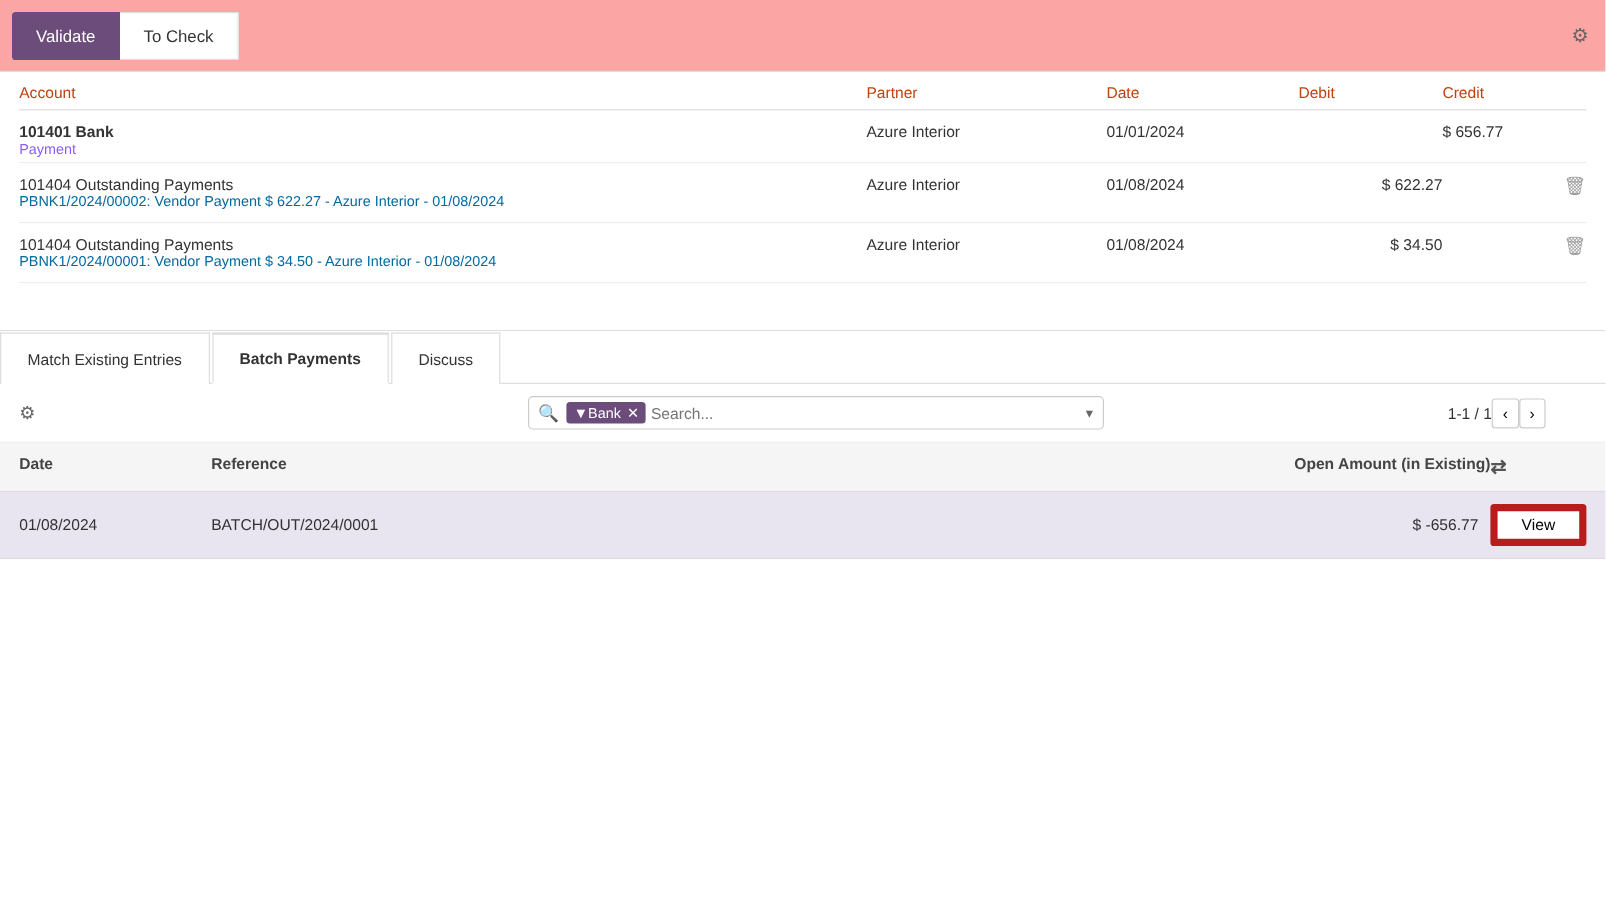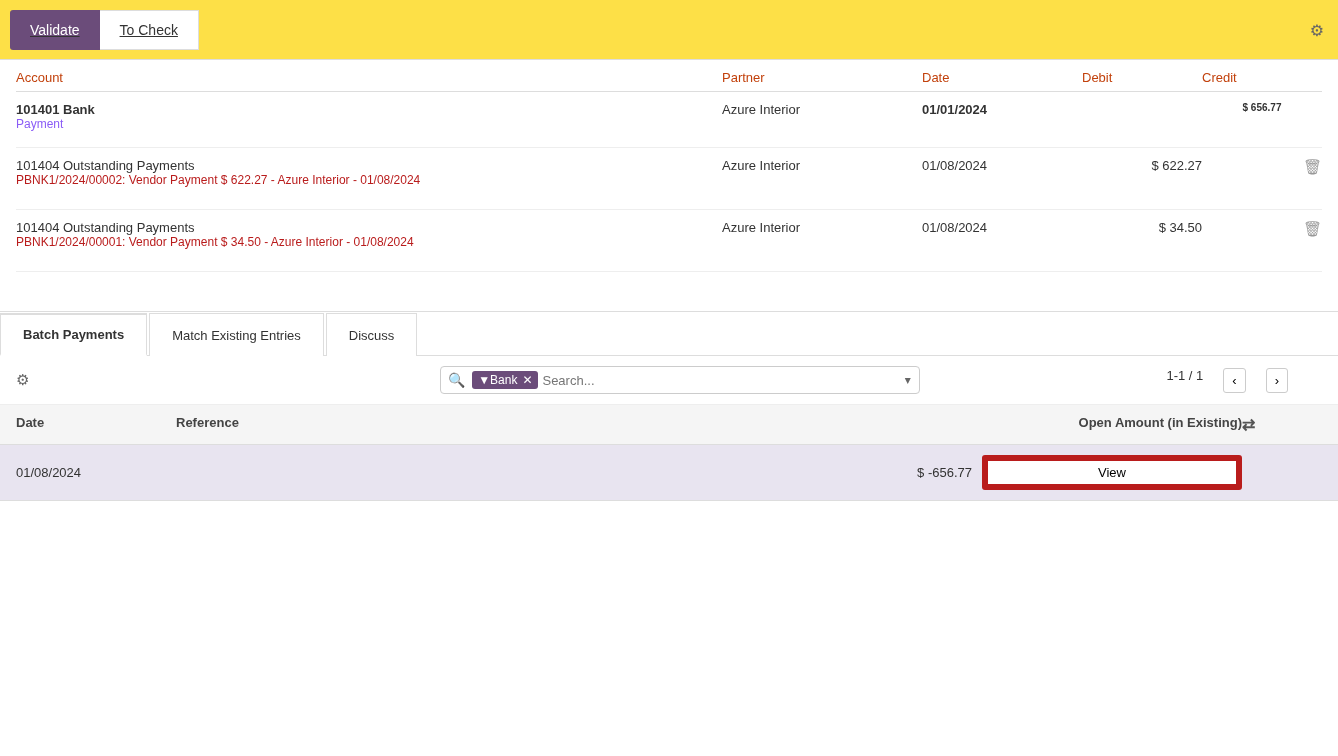--- a/index.html
+++ b/index.html
@@ -4,24 +4,23 @@
   <style>
     * { box-sizing: border-box; margin: 0; padding: 0; }
     body { font-family: Arial, sans-serif; font-size: 13px; color: #333; background: #fff; }
 
     
     .top-bar {
       display: flex;
       align-items: center;
       border-bottom: 1px solid #ddd;
       padding: 0 10px;
-      background: #fde047;
+      background: #fca5a5;
       position: relative;
       height: 60px;
-      text-decoration: underline;
     }
     .tab-validate {
       background: #6b4c7a;
       color: #fff;
       border: none;
       padding: 8px 20px;
       font-size: 14px;
       cursor: pointer;
       border-radius: 3px 0 0 3px;
       height: 40px;
@@ -58,44 +57,44 @@
       color: #c2410c;
       font-size: 13px;
     }
     .col-headers span { font-weight: normal; }
     .col-headers .col-debit,
     .col-headers .col-credit { }
 
     .data-row {
       display: grid;
       grid-template-columns: 1fr 200px 160px 120px 120px;
-      padding: 10px 0 16px 0;
+      padding: 10px 0 4px 0;
       border-bottom: 1px solid #eee;
       align-items: start;
       position: relative;
     }
     .row-account-block {}
     .row-account-name { font-weight: bold; font-size: 13px; }
     .row-account-sub { color: #8b5cf6; font-size: 12px; }
-    .row-date { font-size: 13px; font-weight: bold; }
+    .row-date { font-size: 13px; font-weight: normal; }
     .row-debit { text-align: right; font-size: 13px; }
-    .row-credit { text-align: center; font-size: 10px; font-weight: bold; }
+    .row-credit { text-align: left; font-size: 13px; font-weight: normal; }
     .row-partner { font-size: 13px; }
     .delete-icon {
       position: absolute;
       right: 0;
       top: 10px;
       cursor: pointer;
       color: #999;
       font-size: 15px;
     }
     .row-full-link {
       grid-column: 1 / -1;
       font-size: 12px;
-      color: #b91c1c;
+      color: #0369a1;
       padding-bottom: 6px;
     }
 
     
     .section-divider {
       height: 40px;
       border-bottom: 1px solid #ddd;
     }
 
     
@@ -173,21 +172,22 @@
     .dropdown-arrow {
       color: #666;
       cursor: pointer;
       font-size: 12px;
       margin-left: 4px;
     }
     .pagination {
       position: absolute;
       right: 50px;
       display: flex;
-      gap: 20px;
+      align-items: center;
+      gap: 0;
       font-size: 13px;
     }
     .pag-btn {
       border: 1px solid #ccc;
       background: #fff;
       padding: 4px 8px;
       cursor: pointer;
       border-radius: 3px;
       font-size: 13px;
     }
@@ -275,22 +275,22 @@
     <div class="row-debit">$ 34.50</div>
     <div class="row-credit"></div>
     <div class="row-full-link">PBNK1/2024/00001: Vendor Payment $ 34.50 - Azure Interior - 01/08/2024</div>
     <span class="delete-icon">🗑</span>
   </div>
 </div>
 
 <div class="section-divider"></div>
 
 <div class="bottom-tabs">
+  <button class="bottom-tab">Match Existing Entries</button>
   <button class="bottom-tab active">Batch Payments</button>
-  <button class="bottom-tab">Match Existing Entries</button>
   <button class="bottom-tab">Discuss</button>
 </div>
 
 <div class="search-bar-area">
   <span class="gear-small">⚙</span>
   <div class="search-box">
     <span class="search-icon">🔍</span>
     <div class="filter-badge">
       <span>▼</span>
       <span>Bank</span>
@@ -308,16 +308,17 @@
 
 <div class="data-table-section">
   <div class="dt-col-headers">
     <span>Date</span>
     <span>Reference</span>
     <span class="dt-col-open">Open Amount (in Existing)</span>
     <span class="adjust-icon">⇄</span>
   </div>
   <div class="dt-row">
     <span>01/08/2024</span>
+    <span>BATCH/OUT/2024/0001</span>
     <span class="dt-open">$ -656.77</span>
     <button class="view-btn">View</button>
   </div>
 </div>
 
 </body></html>

